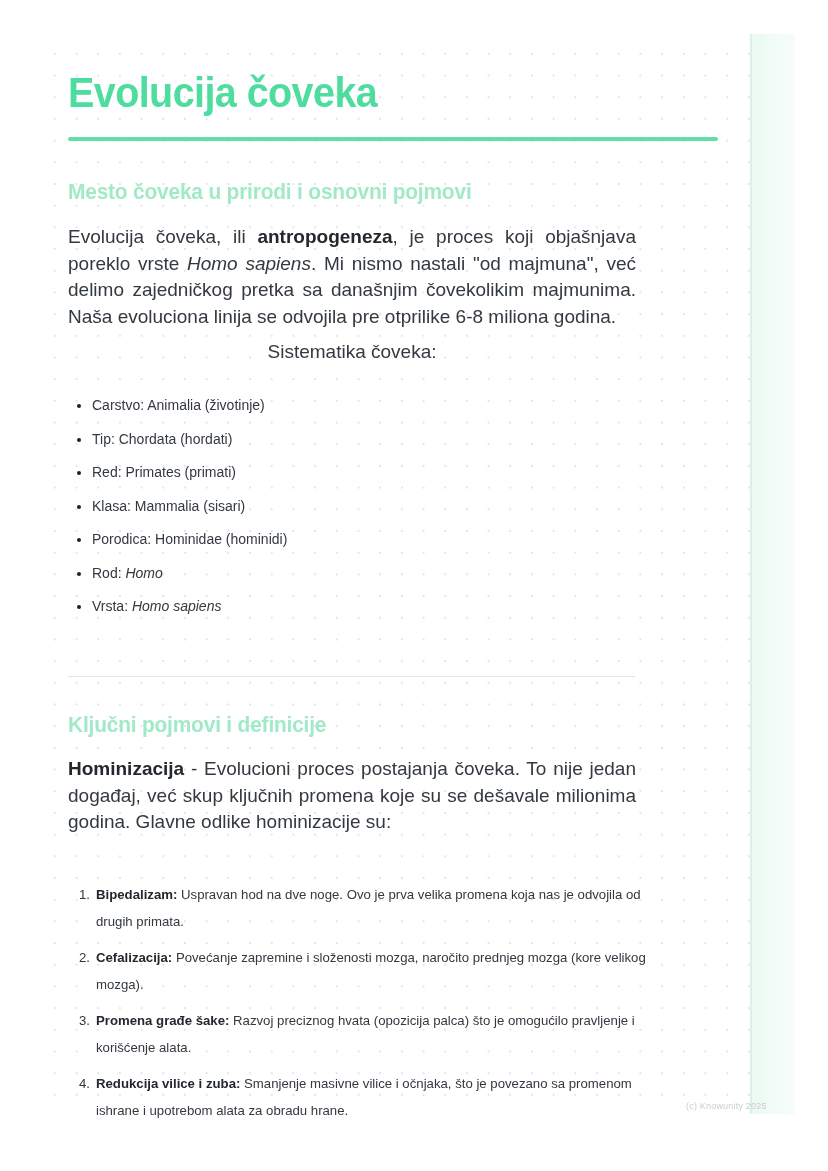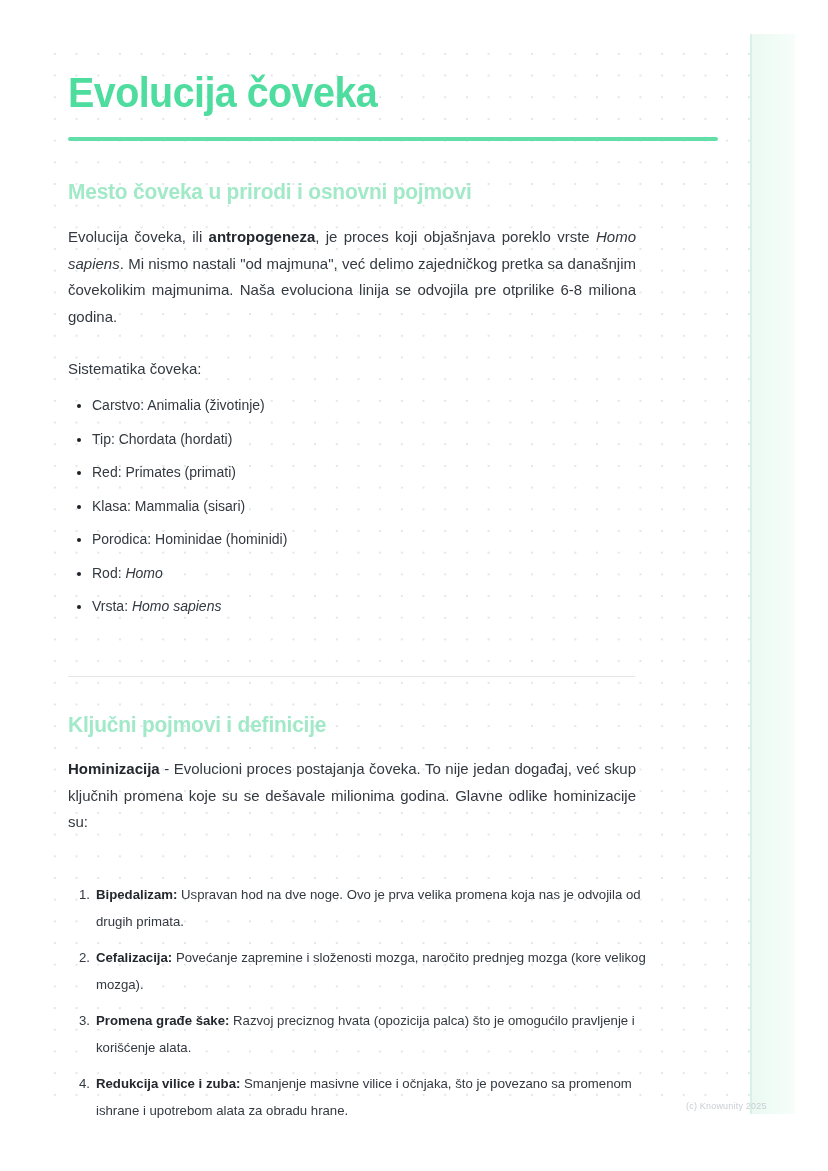--- a/index.html
+++ b/index.html
@@ -105,28 +105,28 @@
     transform-origin: left center;
   }
   .section-heading.s1 { top: 178px; }
   .section-heading.s2 { top: 711px; }
 
   .para {
     position: absolute;
     left: 68px;
     width: 568px;
     margin: 0;
-    font-size: 15px;
+    font-size: 19px;
     line-height: 26.5px;
     color: #333940;
     text-align: justify;
     text-justify: inter-word;
   }
   .para.p-intro { top: 224px; }
-  .para.p-sys   { top: 356px; text-align: left; }
+  .para.p-sys   { top: 339px; text-align: center; }
   .para.p-klas  { top: 634px; text-align: left; }
   .para.p-homin { top: 756px; }
 
   .para b { font-weight: bold; color: #23282e; }
   .para i { font-style: italic; }
 
   
   .bullet-list {
     position: absolute;
     left: 68px;

